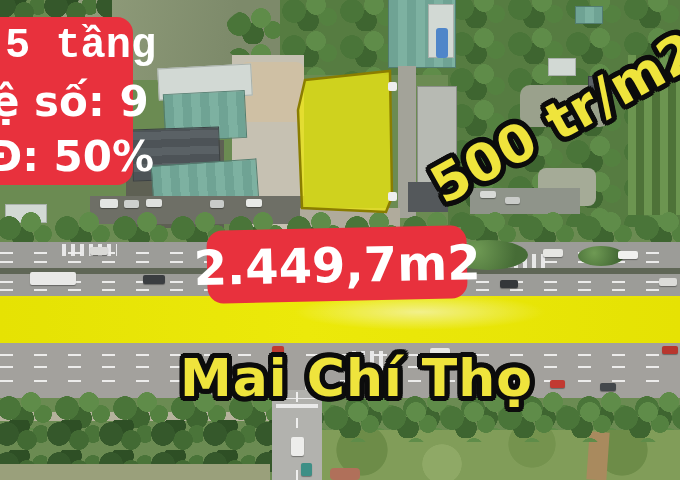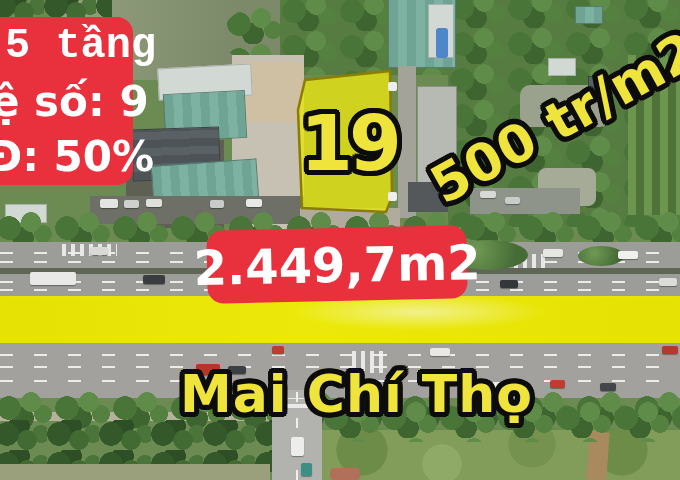--- a/index.html
+++ b/index.html
@@ -80,21 +80,21 @@
   .band{
     position:absolute;left:0;top:296px;width:680px;height:47px;
     background:
       radial-gradient(ellipse 180px 26px at 420px 16px, rgba(255,255,255,.55), transparent 70%),
       linear-gradient(90deg,var(--band-yellow,#ebe600),#f2ed08 45%,var(--band-yellow,#ebe600));
     opacity:.96;
   }
   .plot-poly{fill:var(--plot-fill,#e9e412);fill-opacity:.8;stroke:#8a7d00;stroke-width:2.5px;}
   .plot-number{position:absolute;left:300px;top:106px;width:88px;text-align:center;font-size:76px;letter-spacing:-4px;}
   .price{position:absolute;left:448px;top:160px;height:52px;font-size:52px;letter-spacing:1px;transform:rotate(-29deg);transform-origin:0 100%;}
-  .street{position:absolute;left:180px;top:368px;font-size:52px;letter-spacing:1px;}
+  .street{position:absolute;left:180px;top:352px;font-size:52px;letter-spacing:1px;}
 </style>
 </head>
 <body>
 
 <div class="stage">
 
   <div class="abs water" style="left:55px;top:-12px;width:250px;height:92px;border-radius:0 0 45% 30%;"></div>
   <div class="abs trees-dark" style="left:-8px;top:-8px;width:120px;height:70px;"></div>
   <div class="abs trees" style="left:225px;top:8px;width:80px;height:55px;border-radius:40%;"></div>
   <div class="abs trees zone-green" style="left:280px;top:-5px;width:190px;height:80px;"></div>
@@ -188,21 +188,20 @@
   </div>
   <div class="veh" style="left:291px;top:437px;width:13px;height:19px;background:#ededeb;"></div>
   <div class="veh" style="left:301px;top:463px;width:11px;height:13px;background:#3d8f86;"></div>
 
   <svg class="abs" style="left:0;top:0;" width="680" height="480">
     <polygon class="plot-poly" points="305,80 390,71 392,197 386,212 302,208 298,110"></polygon>
     <rect x="388" y="82" width="9" height="9" rx="2" fill="#eeeeee"></rect>
     <rect x="388" y="192" width="9" height="9" rx="2" fill="#eeeeee"></rect>
   </svg>
 
-  <div class="plot-number outlined">19</div>
 
   <div class="price outlined">500 tr/m2</div>
 
   <div class="infobox">
     <div style="margin-left:62px;font-family:Liberation Mono, monospace;">5 tầng</div>
     <div style="margin-left:48px;">ệ số: 9</div>
     <div style="margin-left:44px;">Đ: 50%</div>
   </div>
 
   <div class="banner">

